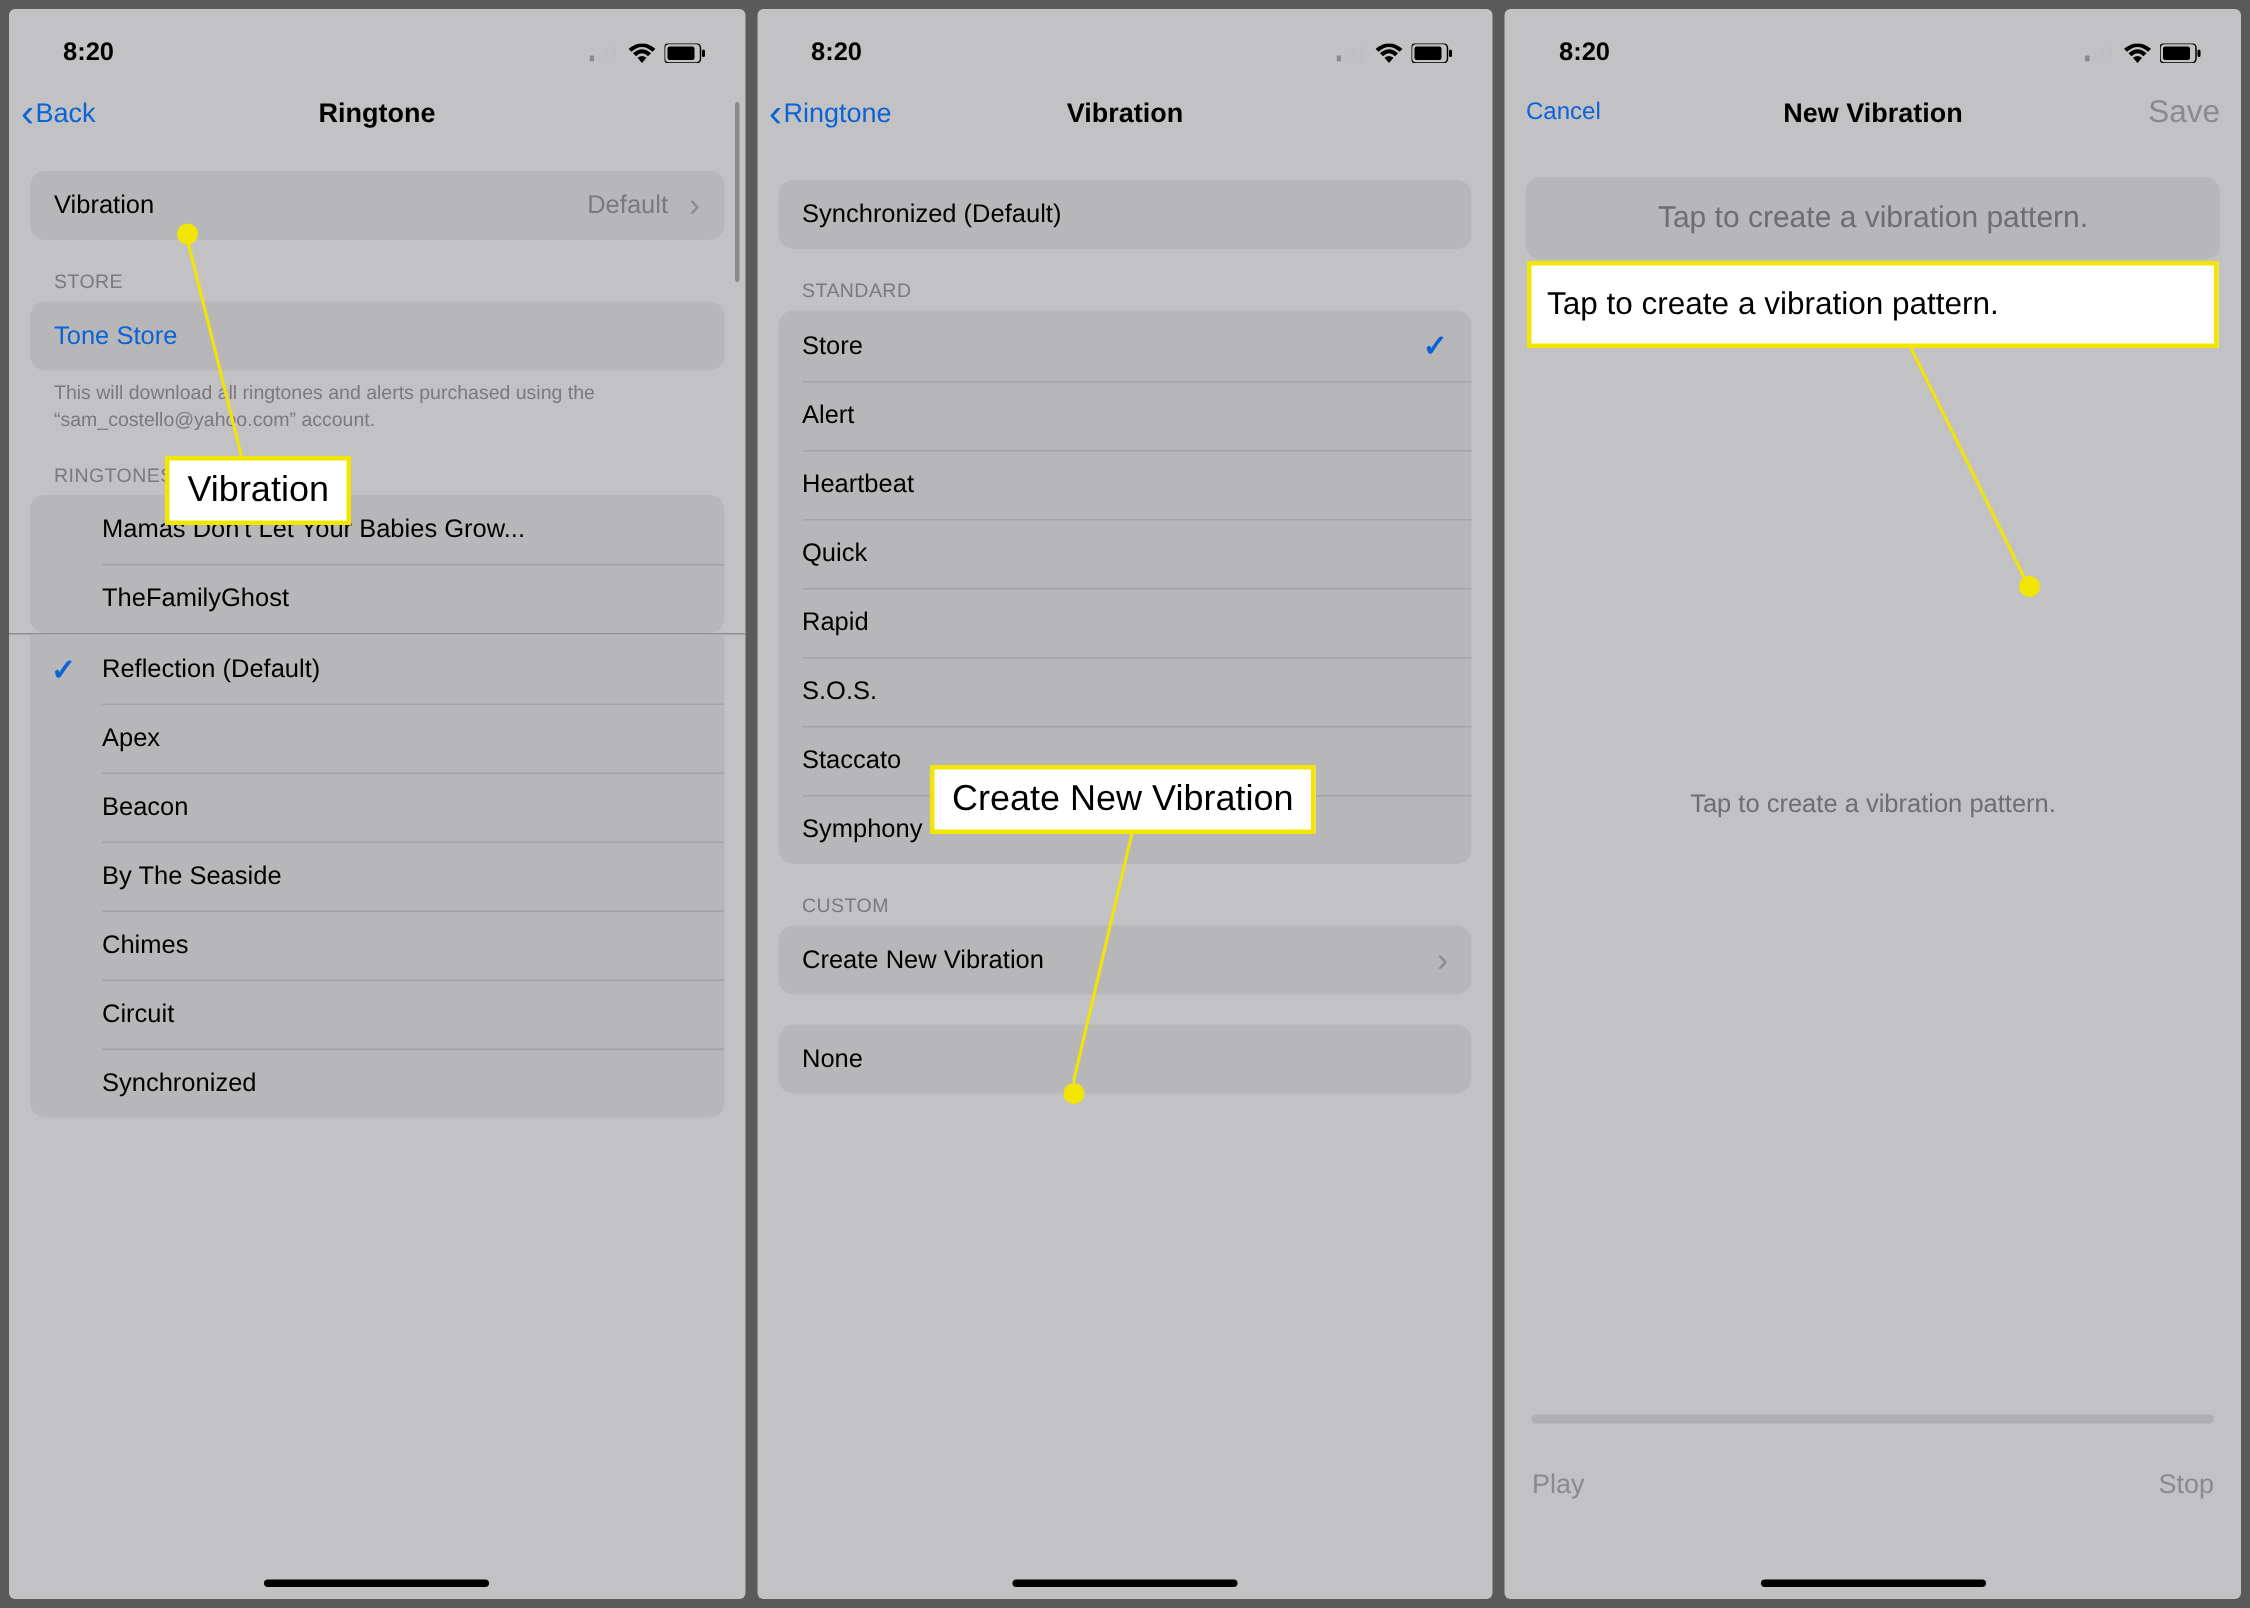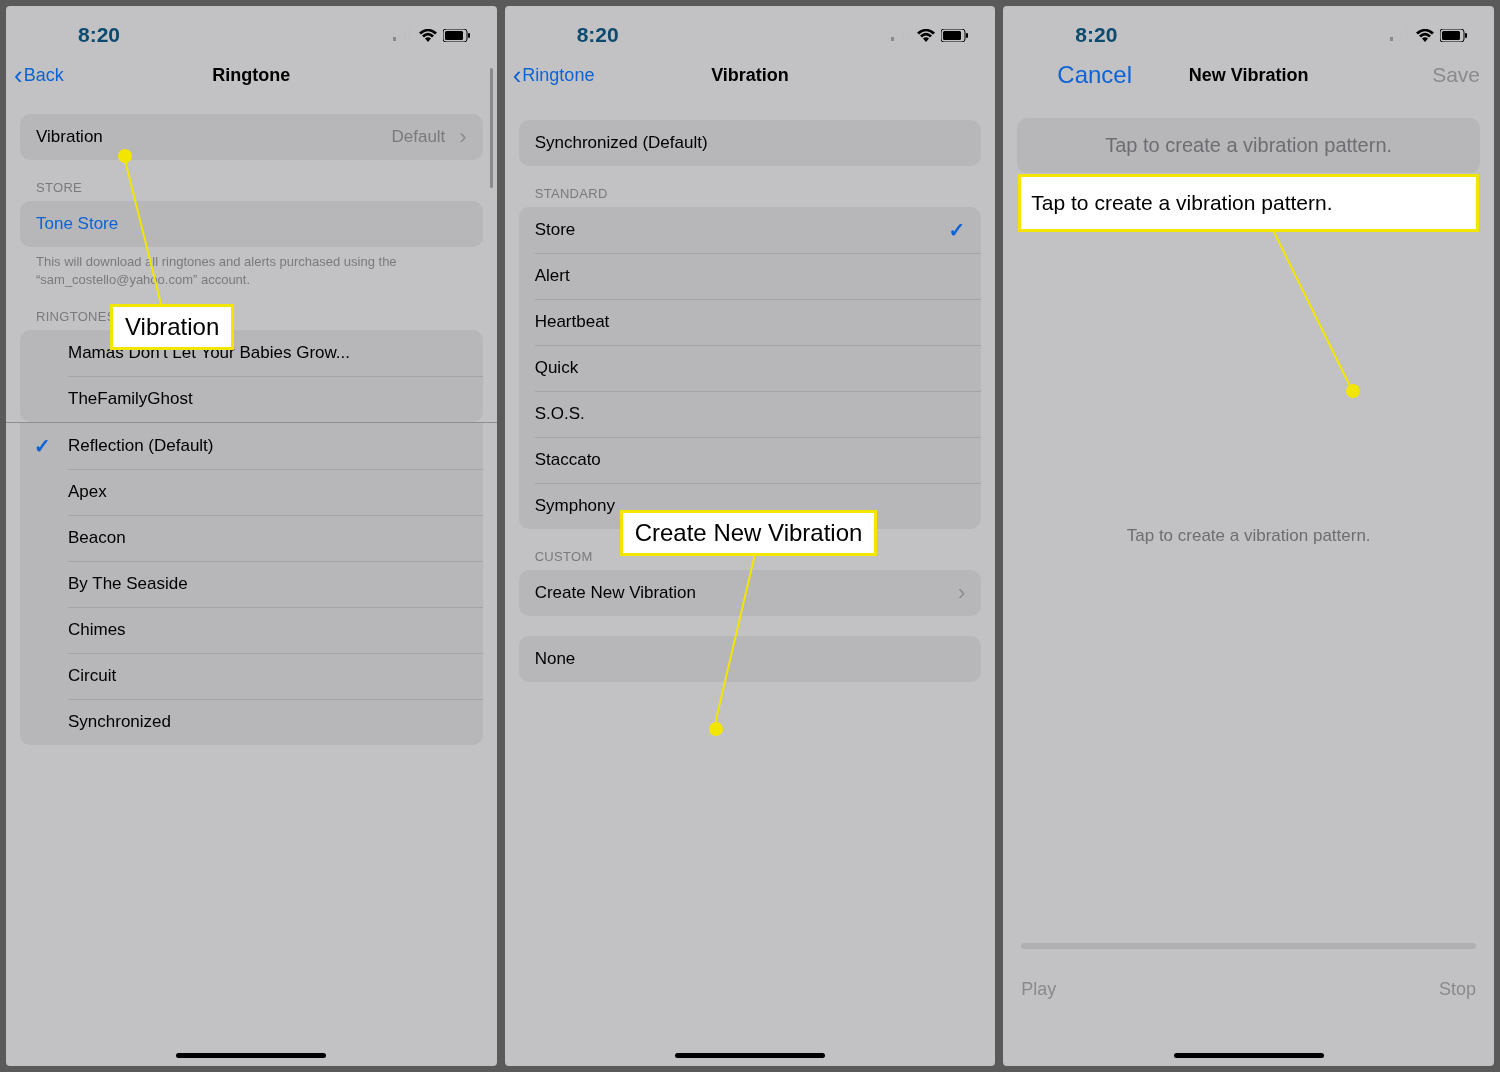--- a/index.html
+++ b/index.html
@@ -20,24 +20,23 @@
     flex-direction: column;
     position: relative;
     overflow: hidden;
   }
   .status-bar {
     display: flex;
     justify-content: space-between;
     align-items: center;
     padding: 14px 26px 0 36px;
     height: 44px;
-    font-size: 21px;
+    font-size: 17px;
     font-weight: 600;
-    color: #0c4a6e;
-    margin-left: 36px;
+    color: #000000;
   }
   .status-right { display: flex; align-items: center; gap: 6px; }
   .nav-header {
     display: flex;
     align-items: center;
     justify-content: center;
     position: relative;
     height: 50px;
     padding: 0 12px;
   }
@@ -45,21 +44,21 @@
     position: absolute;
     left: 8px;
     display: flex;
     align-items: center;
     color: #0b63d6;
     font-size: 18px;
     cursor: pointer;
   }
   .nav-back .chev { font-size: 26px; line-height: 1; margin-right: 1px; }
   .nav-title { font-size: 18px; font-weight: 600; color: #000; }
-  .nav-action-left { position: absolute; left: 14px; color: #0b63d6; font-size: 24px; cursor: pointer; margin-left: 40px; }
+  .nav-action-left { position: absolute; left: 14px; color: #0b63d6; font-size: 16px; cursor: pointer; }
   .nav-action-right { position: absolute; right: 14px; color: #8a8a8e; font-size: 21px; }
   .scroll { flex: 1; overflow-y: hidden; padding: 0 14px 0 14px; }
   .group { margin-top: 20px; }
   .group-header {
     font-size: 13px;
     color: #7a7a7e;
     text-transform: uppercase;
     letter-spacing: 0.3px;
     padding: 0 16px 6px 16px;
   }
@@ -331,20 +330,23 @@
         <div class="row">
             <span class="label">Alert</span>
           </div>
         <div class="row">
             <span class="label">Heartbeat</span>
           </div>
         <div class="row">
             <span class="label">Quick</span>
           </div>
         <div class="row">
+            <span class="label">Rapid</span>
+          </div>
+        <div class="row">
             <span class="label">S.O.S.</span>
           </div>
         <div class="row">
             <span class="label">Staccato</span>
           </div>
         <div class="row">
             <span class="label">Symphony</span>
           </div>
       </div>
     </div>

